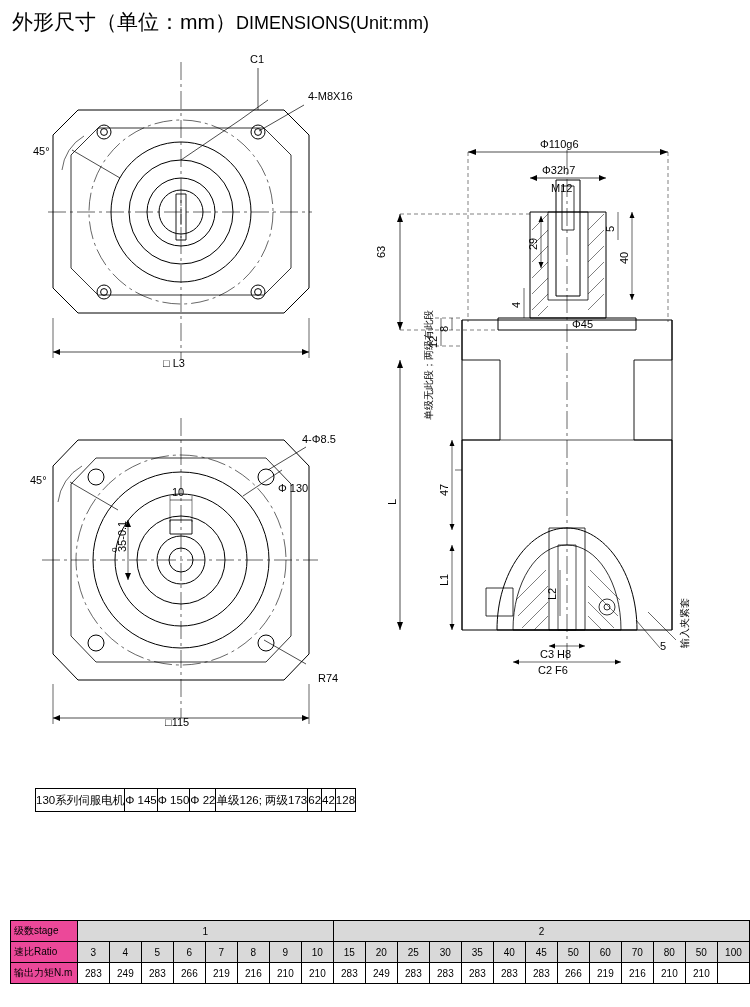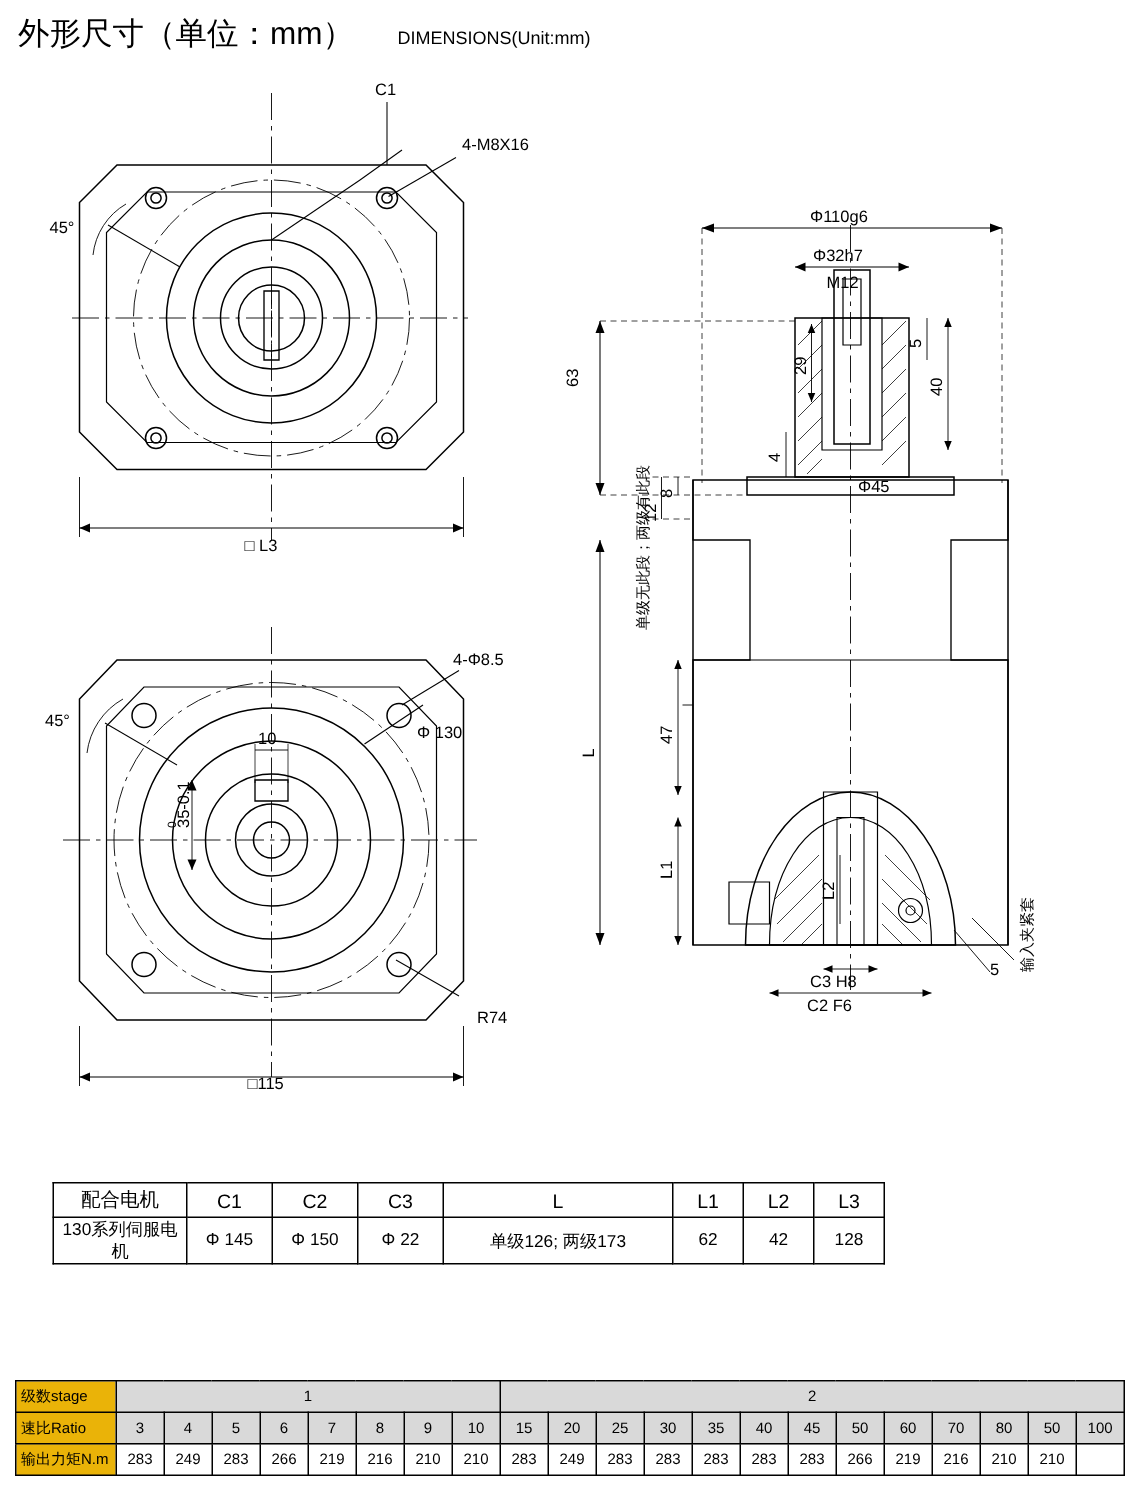--- a/index.html
+++ b/index.html
@@ -2,21 +2,21 @@
 <html><head>
 <meta charset="utf-8">
 <style>
   html,body{margin:0;padding:0;background:#fff;}
   body{width:750px;height:1007px;position:relative;font-family:"Liberation Sans",sans-serif;color:#000;}
   .page{position:relative;width:750px;height:1007px;overflow:hidden;}
 
   
   .h-dims{position:absolute;left:12px;top:8px;white-space:nowrap;}
   .h-dims .cn{font-size:21px;font-weight:normal;letter-spacing:0px;}
-  .h-dims .en{font-size:12px;font-weight:normal;letter-spacing:0px;margin-left:29px;}
+  .h-dims .en{font-size:18px;font-weight:normal;letter-spacing:0px;}
 
   .h-torque{position:absolute;left:12px;top:886px;white-space:nowrap;}
   .h-torque .cn{font-size:21px;font-weight:bold;}
   .h-torque .en{font-size:21px;font-weight:bold;letter-spacing:1px;}
 
   
   .draw{position:absolute;left:0;top:0;}
 
   
   table{border-collapse:collapse;}
@@ -25,21 +25,21 @@
   .tbl-main tr{height:23px;}
   .tbl-main .c-name{width:88px;}
   .tbl-main .c-c{width:56px;}
   .tbl-main .c-l{width:152px;}
   .tbl-main .c-s{width:46px;}
   .tbl-main .hd{font-weight:normal;}
   .tbl-main .hd td{font-size:13px;}
 
   .tbl-torque{position:absolute;left:10px;top:920px;font-size:10px;}
   .tbl-torque td{border:1px solid #000;text-align:center;vertical-align:middle;padding:0 1px;height:20px;}
-  .tbl-torque .lbl{text-align:left;padding-left:3px;width:74px;background:#eab308;}
+  .tbl-torque .lbl{text-align:left;padding-left:3px;width:74px;background:#ec4899;}
   .tbl-torque .shade{background:#d9d9d9;}
   .tbl-torque .val{width:33px;}
 </style>
 </head>
 <body>
 
 <div class="page">
 
   <div class="h-dims">
     <span class="cn">外形尺寸（单位：mm）</span><span class="en">DIMENSIONS(Unit:mm)</span>
@@ -291,30 +291,20 @@
       <text x="660" y="650">5</text>
       <text x="540" y="658">C3 H8</text>
       <text x="538" y="674">C2 F6</text>
       <text x="432" y="420" transform="rotate(-90 432 420)" font-size="10">单级无此段；两级有此段</text>
       <text x="688" y="648" transform="rotate(-90 688 648)" font-size="10">输入夹紧套</text>
     </g>
   </svg>
 
   <table class="tbl-main">
     <tbody>
-        <tr class="hd">
-      <td class="c-name">配合电机</td>
-      <td class="c-c">C1</td>
-      <td class="c-c">C2</td>
-      <td class="c-c">C3</td>
-      <td class="c-l">L</td>
-      <td class="c-s">L1</td>
-      <td class="c-s">L2</td>
-      <td class="c-s">L3</td>
-    </tr>
     <tr>
       <td>130系列伺服电机</td>
       <td>Φ 145</td>
       <td>Φ 150</td>
       <td>Φ 22</td>
       <td>单级126; 两级173</td>
       <td>62</td>
       <td>42</td>
       <td>128</td>
     </tr>

